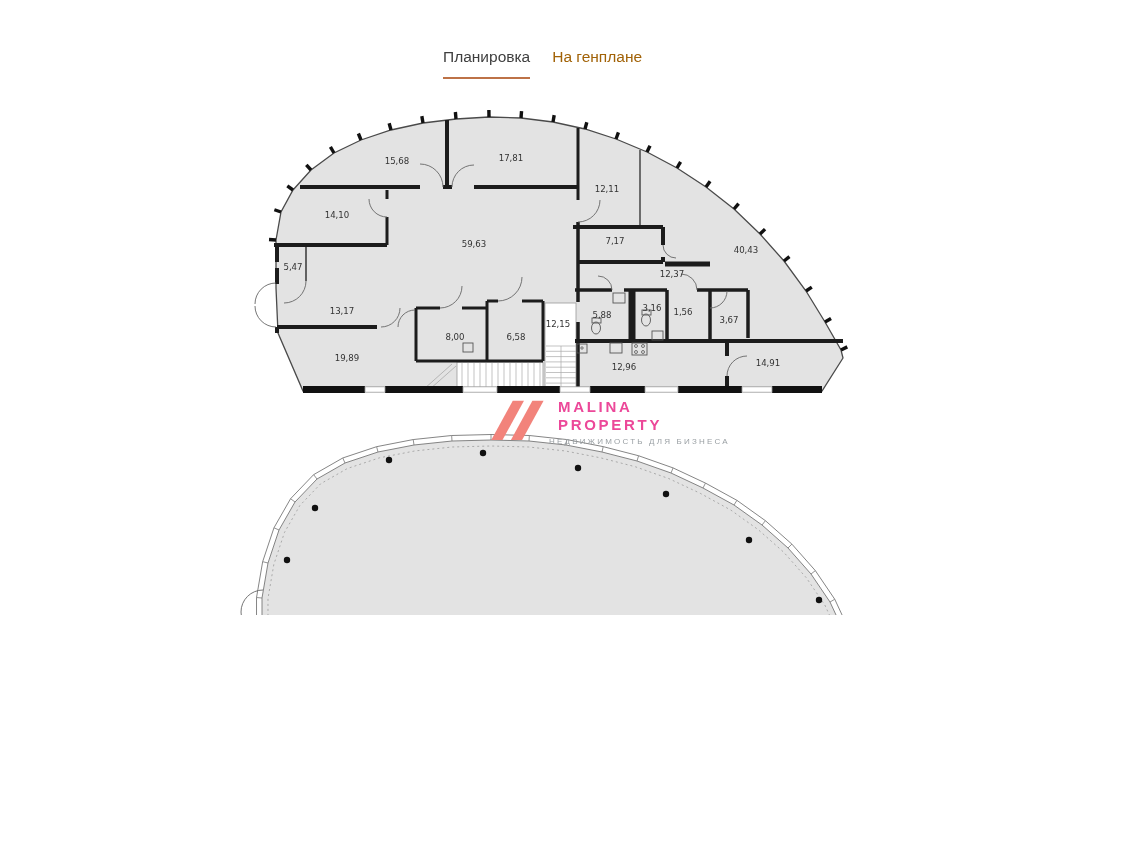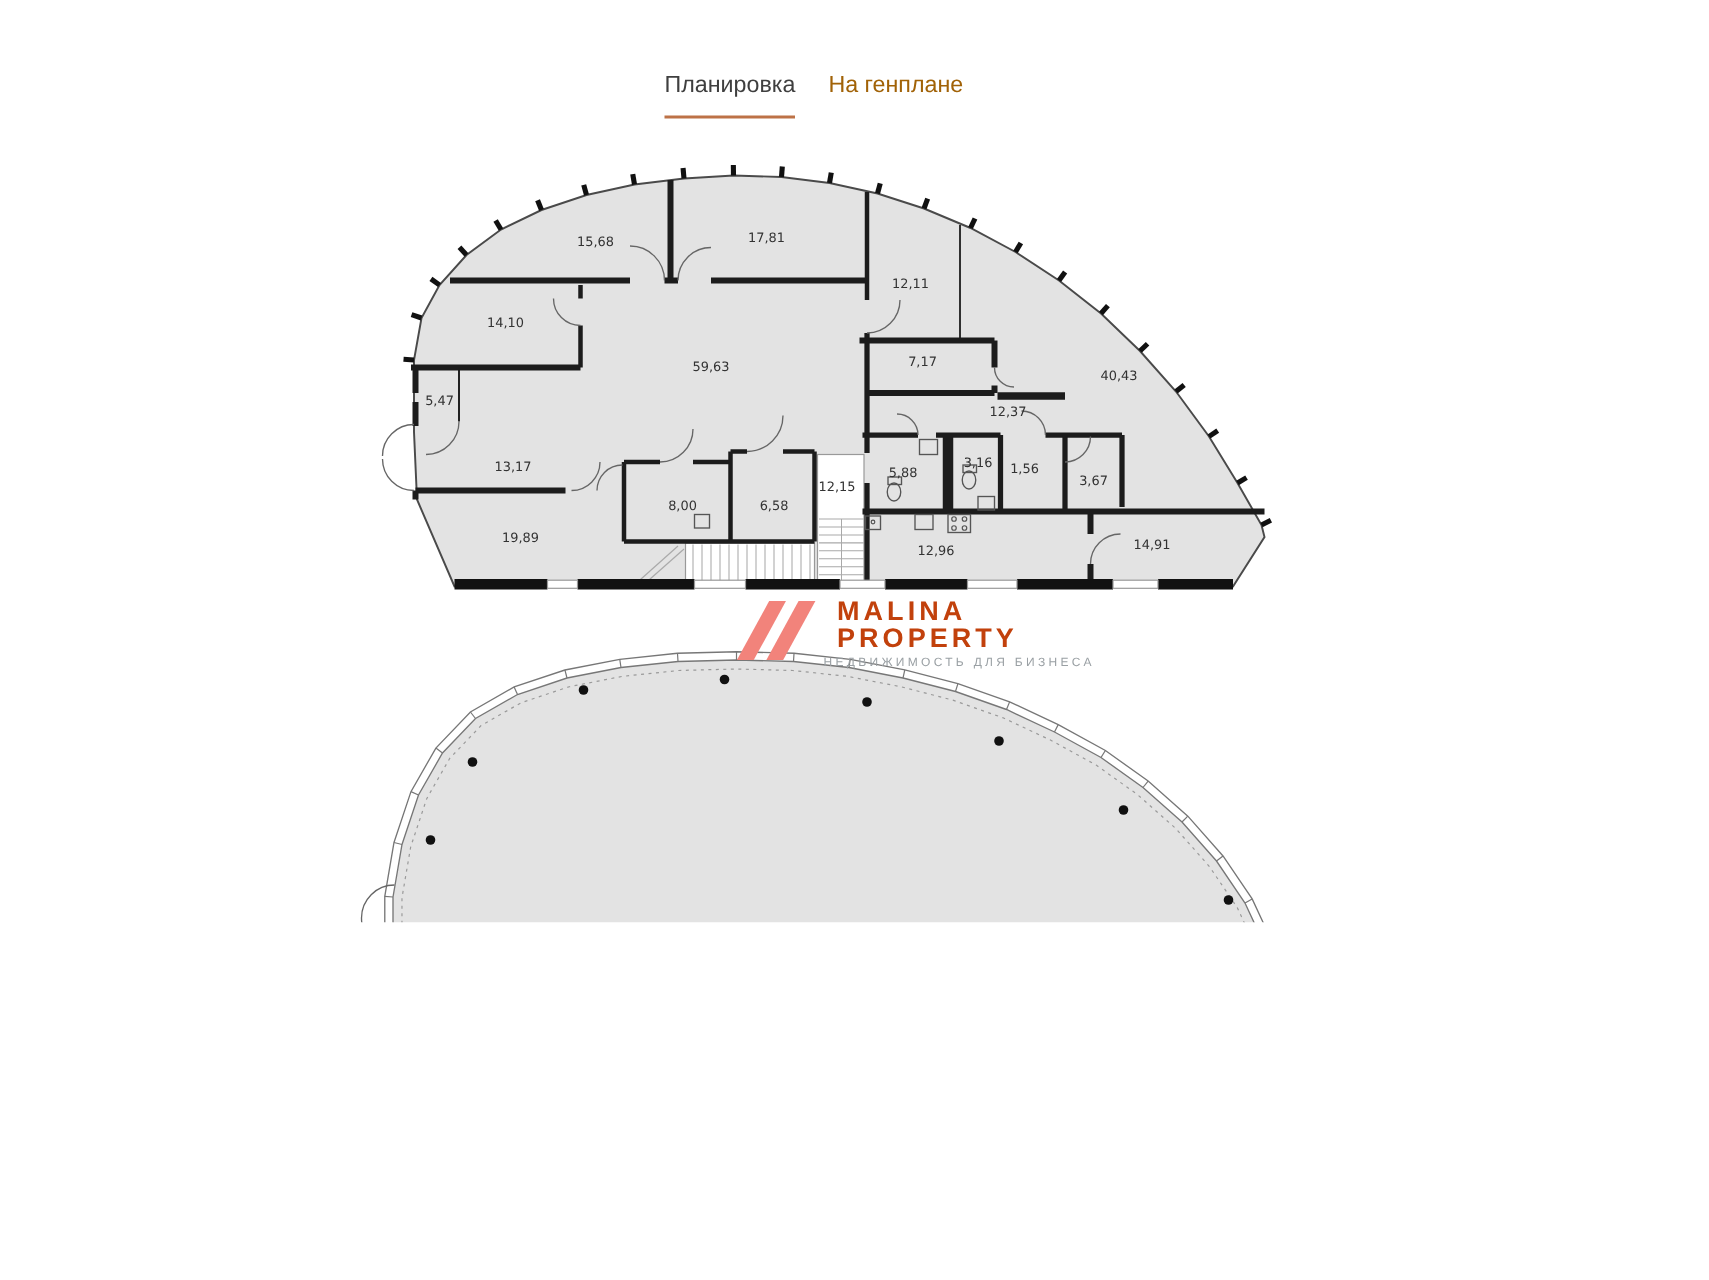--- a/index.html
+++ b/index.html
@@ -7,21 +7,21 @@
         font-family:"Liberation Sans",sans-serif;}
   .tabs{position:absolute;left:443px;top:48px;display:flex;gap:22px;z-index:4;}
   .tab{font-size:15.5px;color:#a16207;cursor:pointer;line-height:18px;}
   .tab.active{color:#3f3f3f;}
   .tab .underline{display:block;height:2px;margin-top:11px;background:#bd7247;}
   #plan-svg{position:absolute;left:0;top:0;z-index:1;}
   .logo{position:absolute;left:487px;top:397px;z-index:3;width:200px;}
   .logo-row{display:flex;align-items:flex-start;}
   .logo-icon{flex:0 0 auto;}
   .logo-names{margin-left:12px;padding-top:1px;}
-  .logo-l1,.logo-l2{font-size:18px;font-weight:700;letter-spacing:2.7px;color:#c2410c;
+  .logo-l1,.logo-l2{font-size:15px;font-weight:700;letter-spacing:2.7px;color:#ec4899;
                     line-height:18px;white-space:nowrap;}
   .logo-tag{font-size:8px;letter-spacing:2.2px;color:#9aa0a4;margin-top:3px;margin-left:-9px;
             white-space:nowrap;}
   text.room-label{font-family:"DejaVu Sans","Liberation Sans",sans-serif;font-size:8.6px;fill:#333;}
 </style>
 </head>
 <body>
 
 <div class="page">
 

